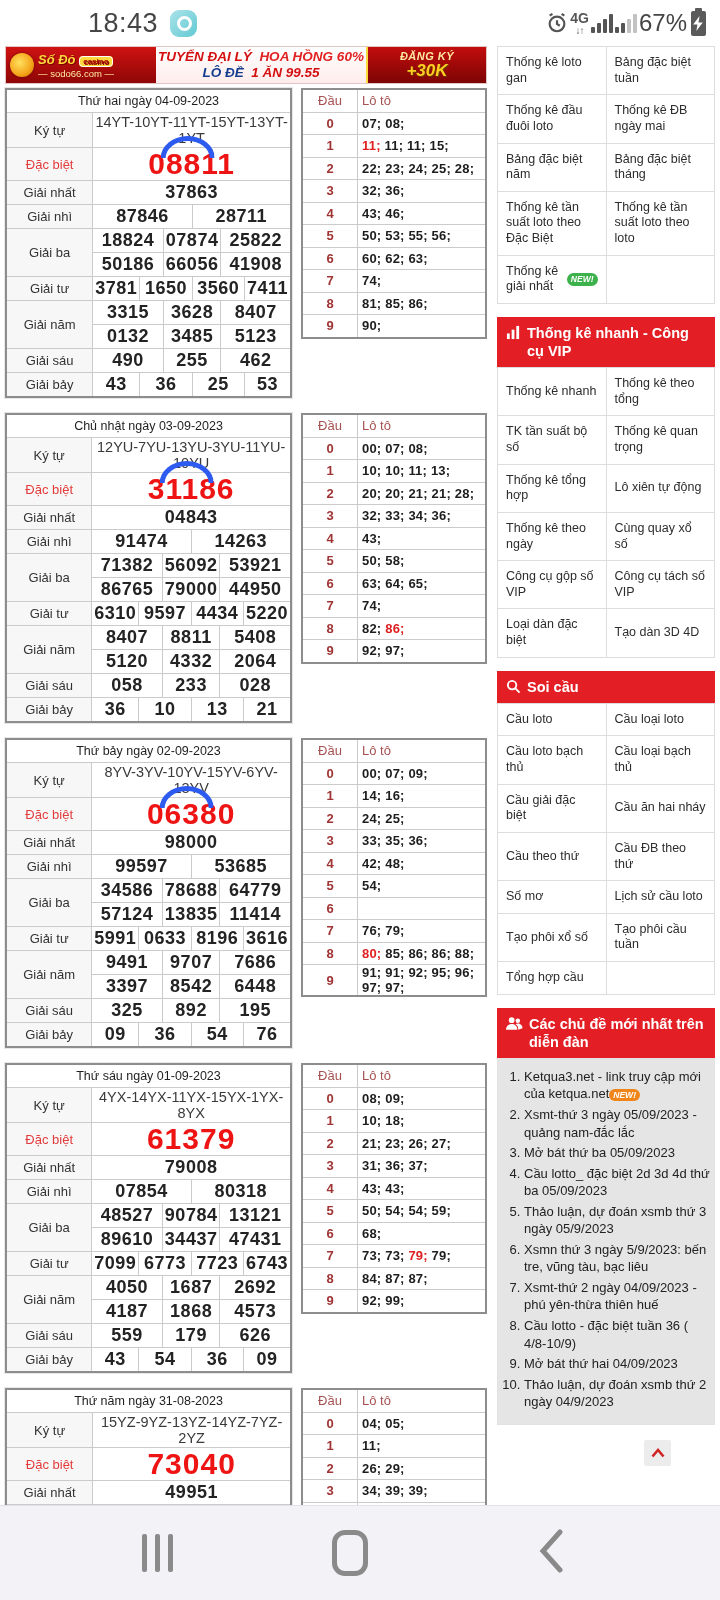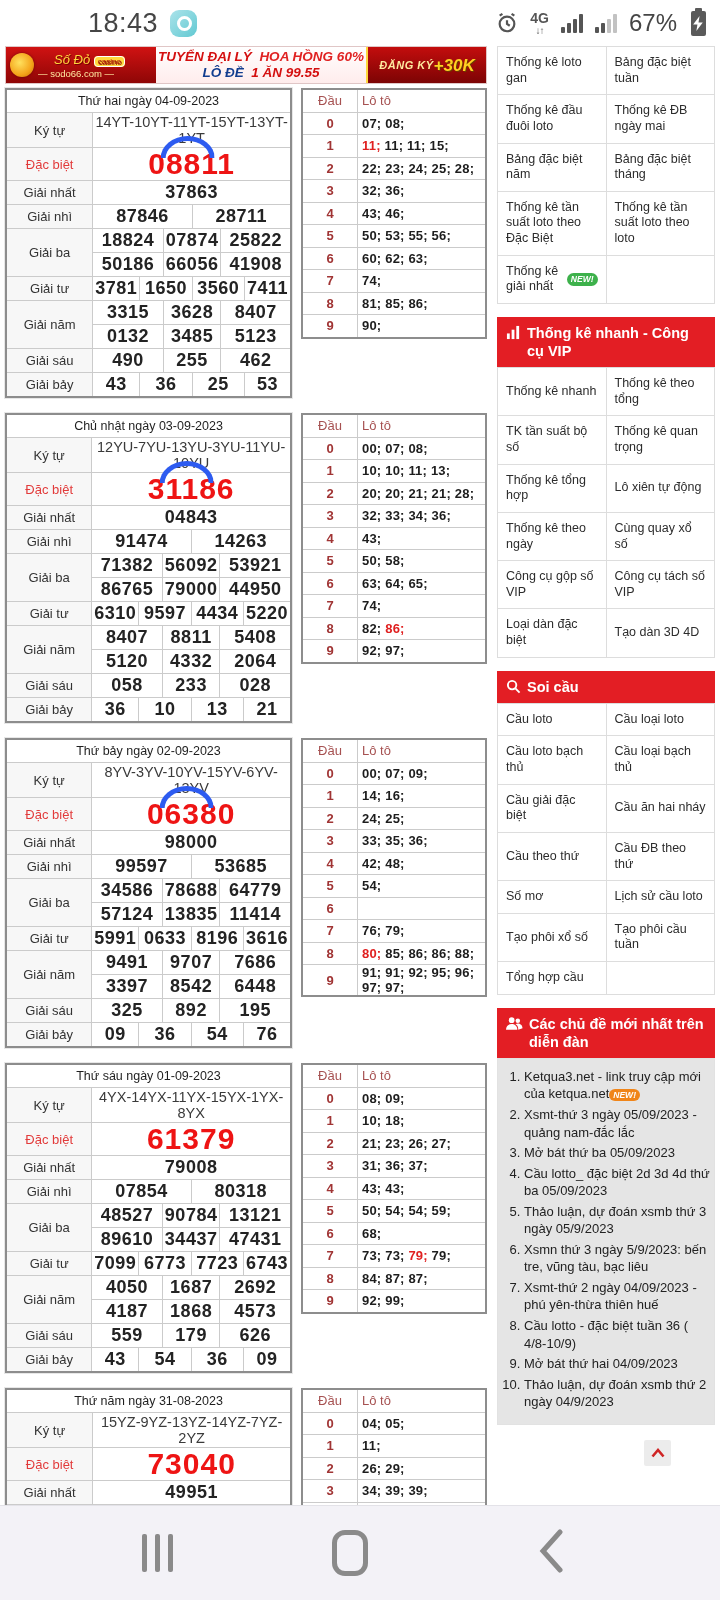--- a/index.html
+++ b/index.html
@@ -4,51 +4,51 @@
 <style>
   html,body{margin:0;padding:0;}
   body{width:720px;height:1600px;background:#fff;font-family:"Liberation Sans",sans-serif;overflow:hidden;}
   .app{position:relative;width:720px;height:1600px;overflow:hidden;background:#fff;}
 
   
   .statusbar{height:46px;display:flex;align-items:center;padding:0 14px 0 88px;box-sizing:border-box;}
   .sb-time{font-size:27px;color:#454545;letter-spacing:.5px;}
   .chaticon{width:27px;height:27px;border-radius:9px;background:linear-gradient(135deg,#abe3ea,#62c9d2);margin-left:12px;position:relative;}
   .chaticon:before{content:"";position:absolute;left:7px;top:6px;width:9px;height:9px;border:3.5px solid #fff;border-radius:50%;}
-  .sb-right{margin-left:auto;display:flex;align-items:center;gap:12px;}
+  .sb-right{margin-left:auto;display:flex;align-items:center;gap:2px;}
   .net4g{display:flex;flex-direction:column;align-items:center;line-height:1;color:#555;}
   .net4g .g{font-size:14px;font-weight:bold;}
   .net4g .ar{font-size:10px;margin-top:1px;letter-spacing:-1px;}
   .sig{display:flex;align-items:flex-end;gap:2px;height:19px;}
   .sig i{display:block;width:4px;background:#555;border-radius:1px;}
   .sig i.dim{background:#c2c2c2;}
   .pct{font-size:24px;color:#454545;}
   .batt{width:15px;height:25px;position:relative;background:#5a5a5a;border-radius:2px;margin-left:2px;}
   .batt:before{content:"";position:absolute;top:-3px;left:4px;width:7px;height:3px;background:#5a5a5a;border-radius:1px 1px 0 0;}
   .batt svg{position:absolute;left:2px;top:5px;}
 
   
   .content{display:flex;gap:10px;padding:0 5px;box-sizing:border-box;}
   .leftcol{width:482px;flex:none;}
   .rightcol{flex:1;min-width:0;padding-top:0;}
 
   
   .banner{display:flex;height:36px;margin-bottom:4px;border:1px solid #d8b; border-color:#e0c6c6;overflow:hidden;cursor:pointer;text-decoration:none;}
   .b-logo{width:150px;background:linear-gradient(#d01212,#8e0606);display:flex;align-items:center;gap:4px;padding:0 4px;box-sizing:border-box;}
   .b-circle{width:24px;height:24px;border-radius:50%;background:radial-gradient(circle at 40% 40%,#ffe15e,#f4a41a 60%,#c66a00);flex:none;box-shadow:0 0 3px #0006;}
-  .b-brand{color:#ffd83d;font-size:13px;font-weight:normal;font-style:italic;line-height:1;white-space:nowrap;text-shadow:1px 1px 0 #7a0000;margin-left:16px;}
+  .b-brand{color:#ffd83d;font-size:13px;font-weight:bold;font-style:italic;line-height:1;white-space:nowrap;text-shadow:1px 1px 0 #7a0000;}
   .b-casino{background:#ffd83d;color:#a00;font-size:8px;font-style:normal;border-radius:4px;padding:0 3px;border:1px solid #fff;}
   .b-domain{color:#ffe9a0;font-size:9.5px;line-height:1.2;white-space:nowrap;}
   .b-mid{flex:1;background:linear-gradient(#fff,#ffecec);display:flex;flex-direction:column;align-items:center;justify-content:center;line-height:1.15;}
   .b-l1{font-size:13.5px;font-weight:bold;font-style:italic;color:#d40f0f;white-space:nowrap;}
   .b-l1 .sp{color:#e02222;}
   .b-l2{font-size:13.5px;font-weight:bold;font-style:italic;white-space:nowrap;}
   .b-l2 .blue{color:#123d8f;}
   .b-l2 .red{color:#d40f0f;}
-  .b-cta{width:118px;background:linear-gradient(#c30d0d,#7c0404);display:flex;flex-direction:row;align-items:center;justify-content:center;line-height:1;border-left:2px solid #ffd83d;}
+  .b-cta{width:118px;background:linear-gradient(#c30d0d,#7c0404);display:flex;flex-direction:column;align-items:center;justify-content:center;line-height:1;border-left:2px solid #ffd83d;}
   .b-cta .t{color:#ffe9a0;font-size:11px;font-weight:bold;font-style:italic;letter-spacing:.5px;}
   .b-cta .k{color:#ffd021;font-size:17px;font-weight:bold;font-style:italic;text-shadow:1px 1px 0 #6d3b00;}
 
   
   .pair{display:flex;gap:9px;margin-bottom:15px;align-items:flex-start;}
   table.rtable{width:287px;flex:none;border-collapse:collapse;border:2px solid #8d8d8d;box-shadow:0 0 0 1px #e7e7e7;background:#fff;}
   table.rtable td{border:1px solid #cbcbcb;text-align:center;padding:1px 2px;}
   .rt-title{font-size:12.5px;color:#1e1e1e;height:20px;}
   td.lbl{width:86px;background:#f7f7f7;font-size:13px;color:#333;font-weight:normal;}
   td.kytu{font-size:14.5px;color:#3a3a3a;height:21px;}

